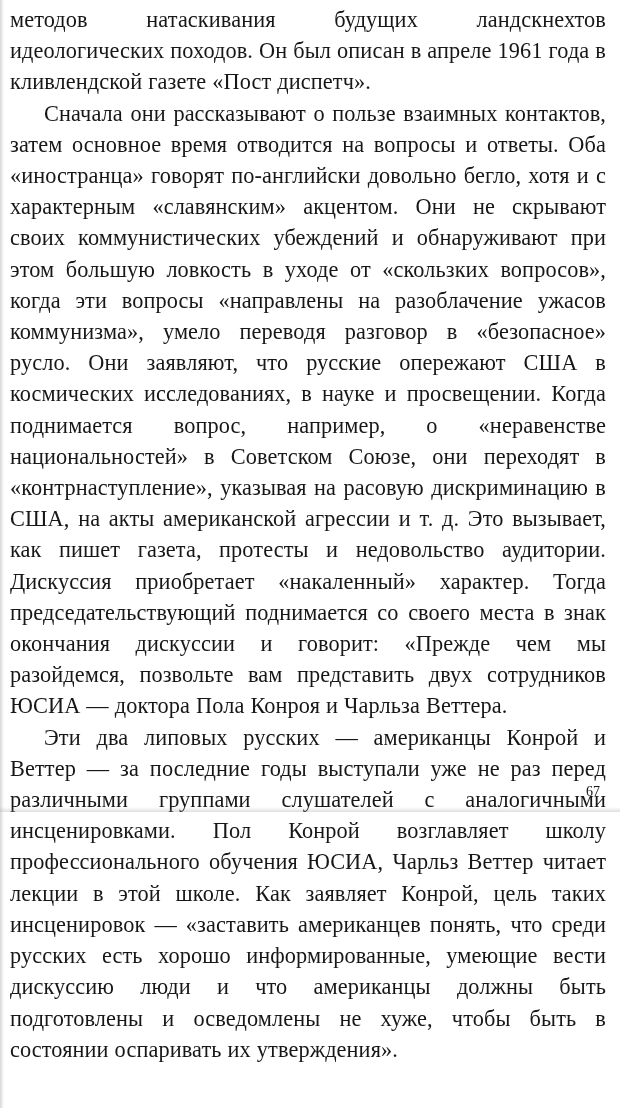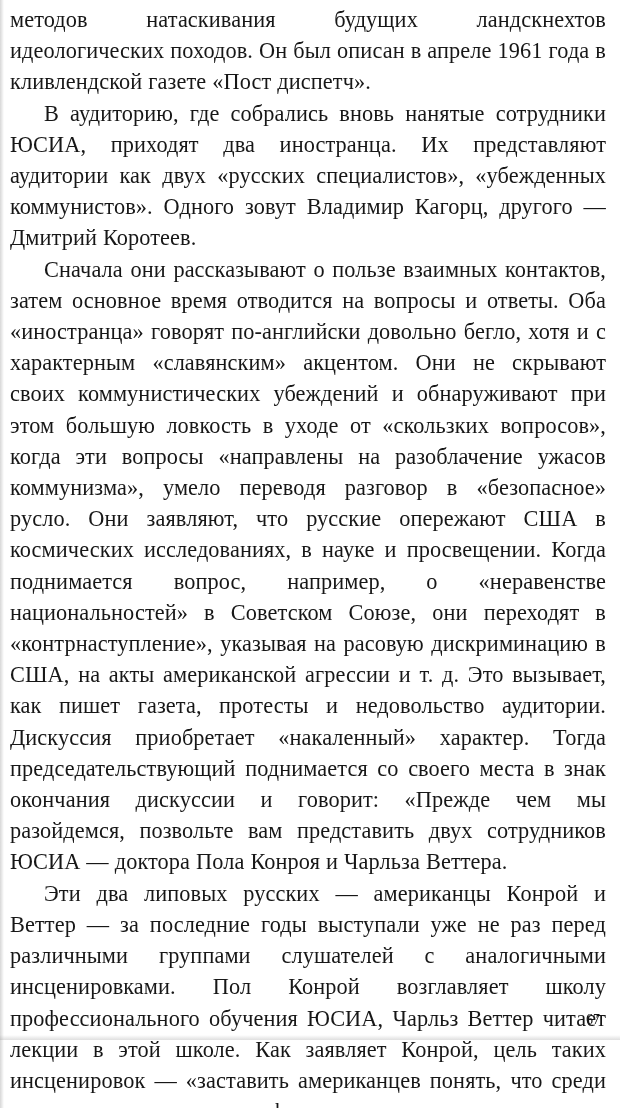--- a/index.html
+++ b/index.html
@@ -13,21 +13,21 @@
     font-family: "Liberation Serif", "DejaVu Serif", serif;
     color: #171717;
     overflow: hidden;
     position: relative;
   }
   .page {
     position: absolute;
     top: 0;
     left: 0;
     width: 620px;
-    height: 1040px;
+    height: 812px;
     box-sizing: border-box;
     padding: 4px 14px 0 10px;
   }
   .body-text {
     font-size: 22.3px;
     line-height: 31.2px;
     text-align: justify;
     text-justify: inter-word;
     letter-spacing: 0.1px;
     word-spacing: 0.3px;
@@ -69,19 +69,18 @@
 </style>
 </head>
 <body>
 
 <div class="page">
   <div class="scan-edge-left"></div>
   <div class="scan-edge-bottom"></div>
 
   <div class="body-text">
     <p class="no-indent">методов натаскивания будущих ландскнехтов идеологических походов. Он был описан в апреле 1961 года в кливлендской газете «Пост диспетч».</p>
-    <p>В аудиторию, где собрались вновь нанятые сотрудники ЮСИА, приходят два иностранца. Их представляют аудитории как двух «русских специалистов», «убежденных коммунистов». Одного зовут Владимир Кагорц, другого — Дмитрий Коротеев.</p>
     <p>Сначала они рассказывают о пользе взаимных контактов, затем основное время отводится на вопросы и ответы. Оба «иностранца» говорят по-английски довольно бегло, хотя и с характерным «славянским» акцентом. Они не скрывают своих коммунистических убеждений и обнаруживают при этом большую ловкость в уходе от «скользких вопросов», когда эти вопросы «направлены на разоблачение ужасов коммунизма», умело переводя разговор в «безопасное» русло. Они заявляют, что русские опережают США в космических исследованиях, в науке и просвещении. Когда поднимается вопрос, например, о «неравенстве национальностей» в Советском Союзе, они переходят в «контрнаступление», указывая на расовую дискриминацию в США, на акты американской агрессии и т. д. Это вызывает, как пишет газета, протесты и недовольство аудитории. Дискуссия приобретает «накаленный» характер. Тогда председательствующий поднимается со своего места в знак окончания дискуссии и говорит: «Прежде чем мы разойдемся, позвольте вам представить двух сотрудников ЮСИА — доктора Пола Конроя и Чарльза Веттера.</p>
     <p>Эти два липовых русских — американцы Конрой и Веттер — за последние годы выступали уже не раз перед различными группами слушателей с аналогичными инсценировками. Пол Конрой возглавляет школу профессионального обучения ЮСИА, Чарльз Веттер читает лекции в этой школе. Как заявляет Конрой, цель таких инсценировок — «заставить американцев понять, что среди русских есть хорошо информированные, умеющие вести дискуссию люди и что американцы должны быть подготовлены и осведомлены не хуже, чтобы быть в состоянии оспаривать их утверждения».</p>
   </div>
 
   <div class="page-number">67</div>
 </div>
 
 </body></html>

